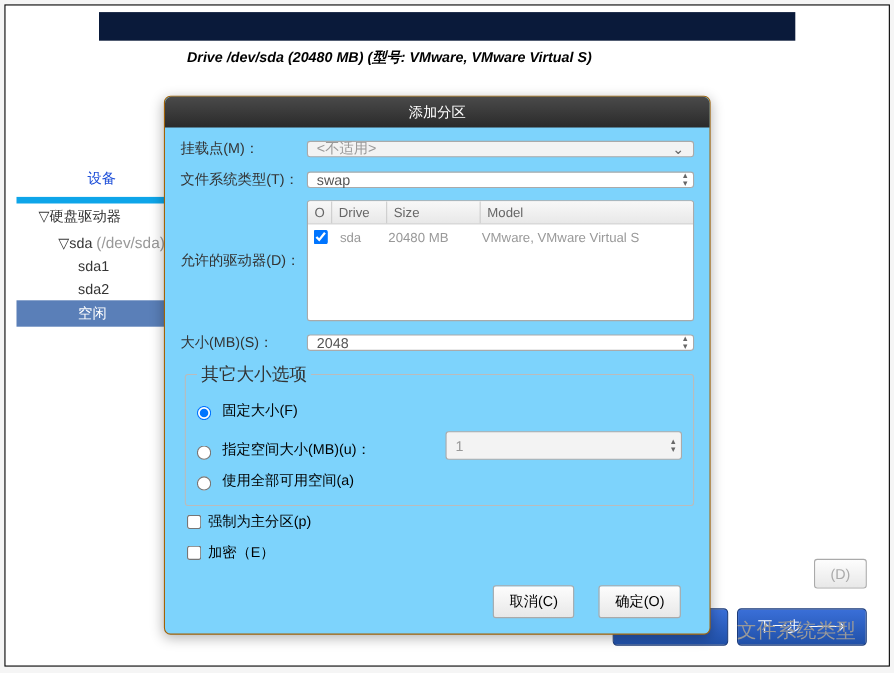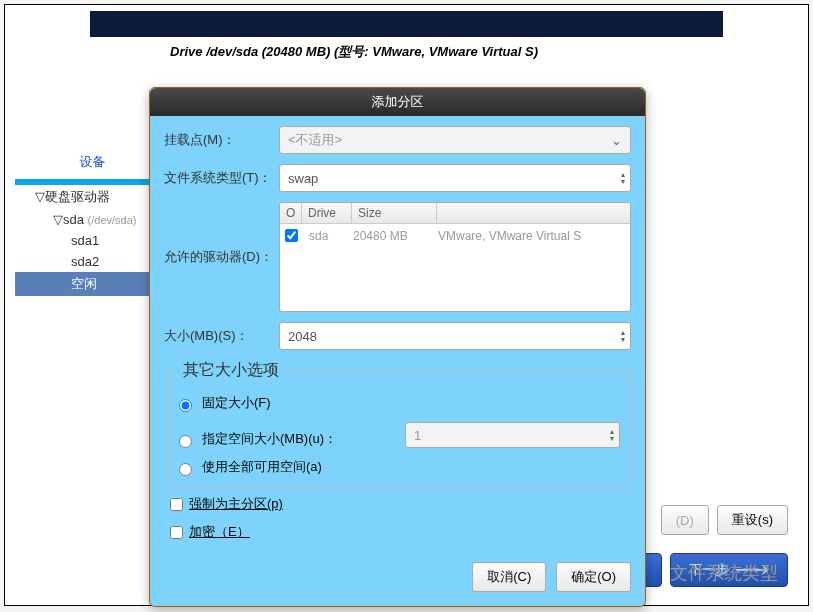--- a/index.html
+++ b/index.html
@@ -8,51 +8,51 @@
 .topbar { background: #0a1a3a; height: 26px; margin: 6px 85px 0 85px; }
 .drive-label { font-weight: bold; margin: 6px 0 0 165px; font-style: italic; }
 .bg-content { position: absolute; left: 10px; right: 10px; top: 80px; }
 .bg-tree { position: absolute; left: 0; top: 60px; width: 155px; }
 .bg-tree-header { text-align: center; padding: 8px 0; border-bottom: 6px solid #0ea5e9; color: #1d4ed8; }
 .tree-item { padding: 3px 0 3px 20px; color: #333; }
 .tree-sub { padding-left: 38px; }
 .tree-sub2 { padding-left: 56px; }
 .tree-sel { background: #5a7fb8; color: #fff; padding-left: 56px; margin-right: -450px; position: relative; z-index: 0; }
 .tri { display: inline-block; width: 10px; }
-.faded { color: #999; font-size: 11px; }
+.faded { color: #999; font-size: 14px; }
 .bottom-btns { position: absolute; right: 20px; bottom: 70px; display: flex; gap: 8px; }
 .btn { background: linear-gradient(#fdfdfd,#e8e8e8); border: 1px solid #aaa; border-radius: 3px; padding: 5px 14px; cursor: pointer; font-size: 13px; }
 .btn-dis { color: #aaa; }
 .nav-btns { position: absolute; right: 20px; bottom: 18px; display: flex; gap: 8px; }
 .nav-btn { background: linear-gradient(#3a6fd8,#2050a8); border: 1px solid #1a3a7a; border-radius: 4px; color: #fff; padding: 7px 18px; cursor: pointer; display: flex; align-items: flex-start; gap: 6px; font-size: 13px; }
 .watermark { position: absolute; right: 30px; bottom: 20px; color: #999; font-size: 18px; pointer-events: none; z-index: 50; }
 .dialog { position: absolute; left: 144px; top: 82px; width: 497px; background: #7dd3fc; border: 1px solid #a16207; border-radius: 6px; z-index: 10; box-shadow: 0 3px 12px rgba(0,0,0,0.3); }
 .dialog-title { background: linear-gradient(#4a4a4a,#2a2a2a); color: #fff; text-align: center; padding: 5px; border-radius: 6px 6px 0 0; font-size: 13px; }
 .dialog-body { padding: 10px 14px; }
 .frow { display: flex; align-items: center; margin-bottom: 10px; }
 .flabel { width: 115px; color: #333; }
-.field { flex: 1; height: 28px; background: #fff; border: 1px solid #aaa; border-radius: 3px; display: flex; align-items: center; padding: 0 8px; color: #555; }
+.field { flex: 1; height: 15px; background: #fff; border: 1px solid #aaa; border-radius: 3px; display: flex; align-items: center; padding: 0 8px; color: #555; }
 .field-dis { background: #f3f3f3; color: #999; }
 .dd-arrow { margin-left: auto; color: #666; }
 .spin { display: flex; flex-direction: column; margin-left: auto; margin-right: -6px; }
 .spin span { font-size: 8px; line-height: 7px; color: #666; cursor: pointer; padding: 0 3px; }
 .drives-box { flex: 1; background: #fff; border: 1px solid #aaa; border-radius: 3px; height: 110px; overflow: auto; }
 .drives-head { display: flex; background: linear-gradient(#f8f8f8,#e8e8e8); border-bottom: 1px solid #ccc; font-size: 12px; color: #666; }
 .dh { padding: 3px 6px; border-right: 1px solid #ccc; }
 .dh0 { width: 22px; } .dh1 { width: 50px; } .dh2 { width: 85px; } .dh3 { flex: 1; border-right: none; }
 .drives-row { display: flex; font-size: 12px; color: #999; padding: 2px 0; }
 .dr { padding: 3px 6px; }
 .chk { width: 13px; height: 13px; margin: 3px 5px; }
 .fieldset { border: 1px solid #bbb; border-radius: 3px; padding: 8px 10px; margin-top: 6px; margin-left: 4px; }
 .fieldset legend { padding: 0 4px; color: #333; font-size: 16px; }
 .radio-row { display: flex; align-items: flex-end; padding: 5px 0; gap: 6px; }
 .radio-row input[type=radio] { margin-right: 4px; }
 .num-field { width: 215px; height: 26px; background: #f3f3f3; border: 1px solid #aaa; border-radius: 3px; padding: 0 8px; color: #999; display: flex; align-items: center; margin-left: auto; }
-.check-row { display: flex; align-items: center; padding: 5px 0 5px 6px; gap: 6px; text-decoration: underline; }
-.dialog-footer { display: flex; justify-content: flex-end; gap: 10px; padding: 6px 14px 14px; }
+.check-row { display: flex; align-items: center; padding: 5px 0 5px 6px; gap: 6px; }
+.dialog-footer { display: flex; justify-content: flex-end; gap: 22px; padding: 6px 26px 14px; }
 </style>
 </head>
 <body>
 
 <div class="window">
   <div class="topbar"></div>
   <div class="drive-label">Drive /dev/sda (20480 MB) (型号: VMware, VMware Virtual S)</div>
 
   <div class="bg-content">
     <div class="bg-tree">
@@ -60,21 +60,20 @@
       <div class="tree-item"><span class="tri">▽</span><span>硬盘驱动器</span></div>
       <div class="tree-item tree-sub"><span class="tri">▽</span><span>sda</span> <span class="faded">(/dev/sda)</span></div>
       <div class="tree-item tree-sub2">sda1</div>
       <div class="tree-item tree-sub2">sda2</div>
       <div class="tree-item tree-sel">空闲</div>
     </div>
   </div>
 
   <div class="bottom-btns">
     <button class="btn btn-dis">(D)</button>
-    <button class="btn">重设(s)</button>
   </div>
 
   <div class="nav-btns">
     <button class="nav-btn">
         <span>🡐</span>
         <span>返回</span>
       </button>
     <button class="nav-btn">
         <span>下一步</span>
         <span>🡒</span>
@@ -104,20 +103,21 @@
         </div>
       </div>
 
       <div class="frow" style="align-items:center">
         <div class="flabel">允许的驱动器(D)：</div>
         <div class="drives-box">
           <div class="drives-head">
             <div class="dh dh0">O</div>
             <div class="dh dh1">Drive</div>
             <div class="dh dh2">Size</div>
+            <div class="dh dh3">Model</div>
           </div>
           <div class="drives-row">
             <input type="checkbox" class="chk" checked="" style="">
             <div class="dr" style="width:44px">sda</div>
             <div class="dr" style="width:85px">20480 MB</div>
             <div class="dr">VMware, VMware Virtual S</div>
           </div>
         </div>
       </div>
 

